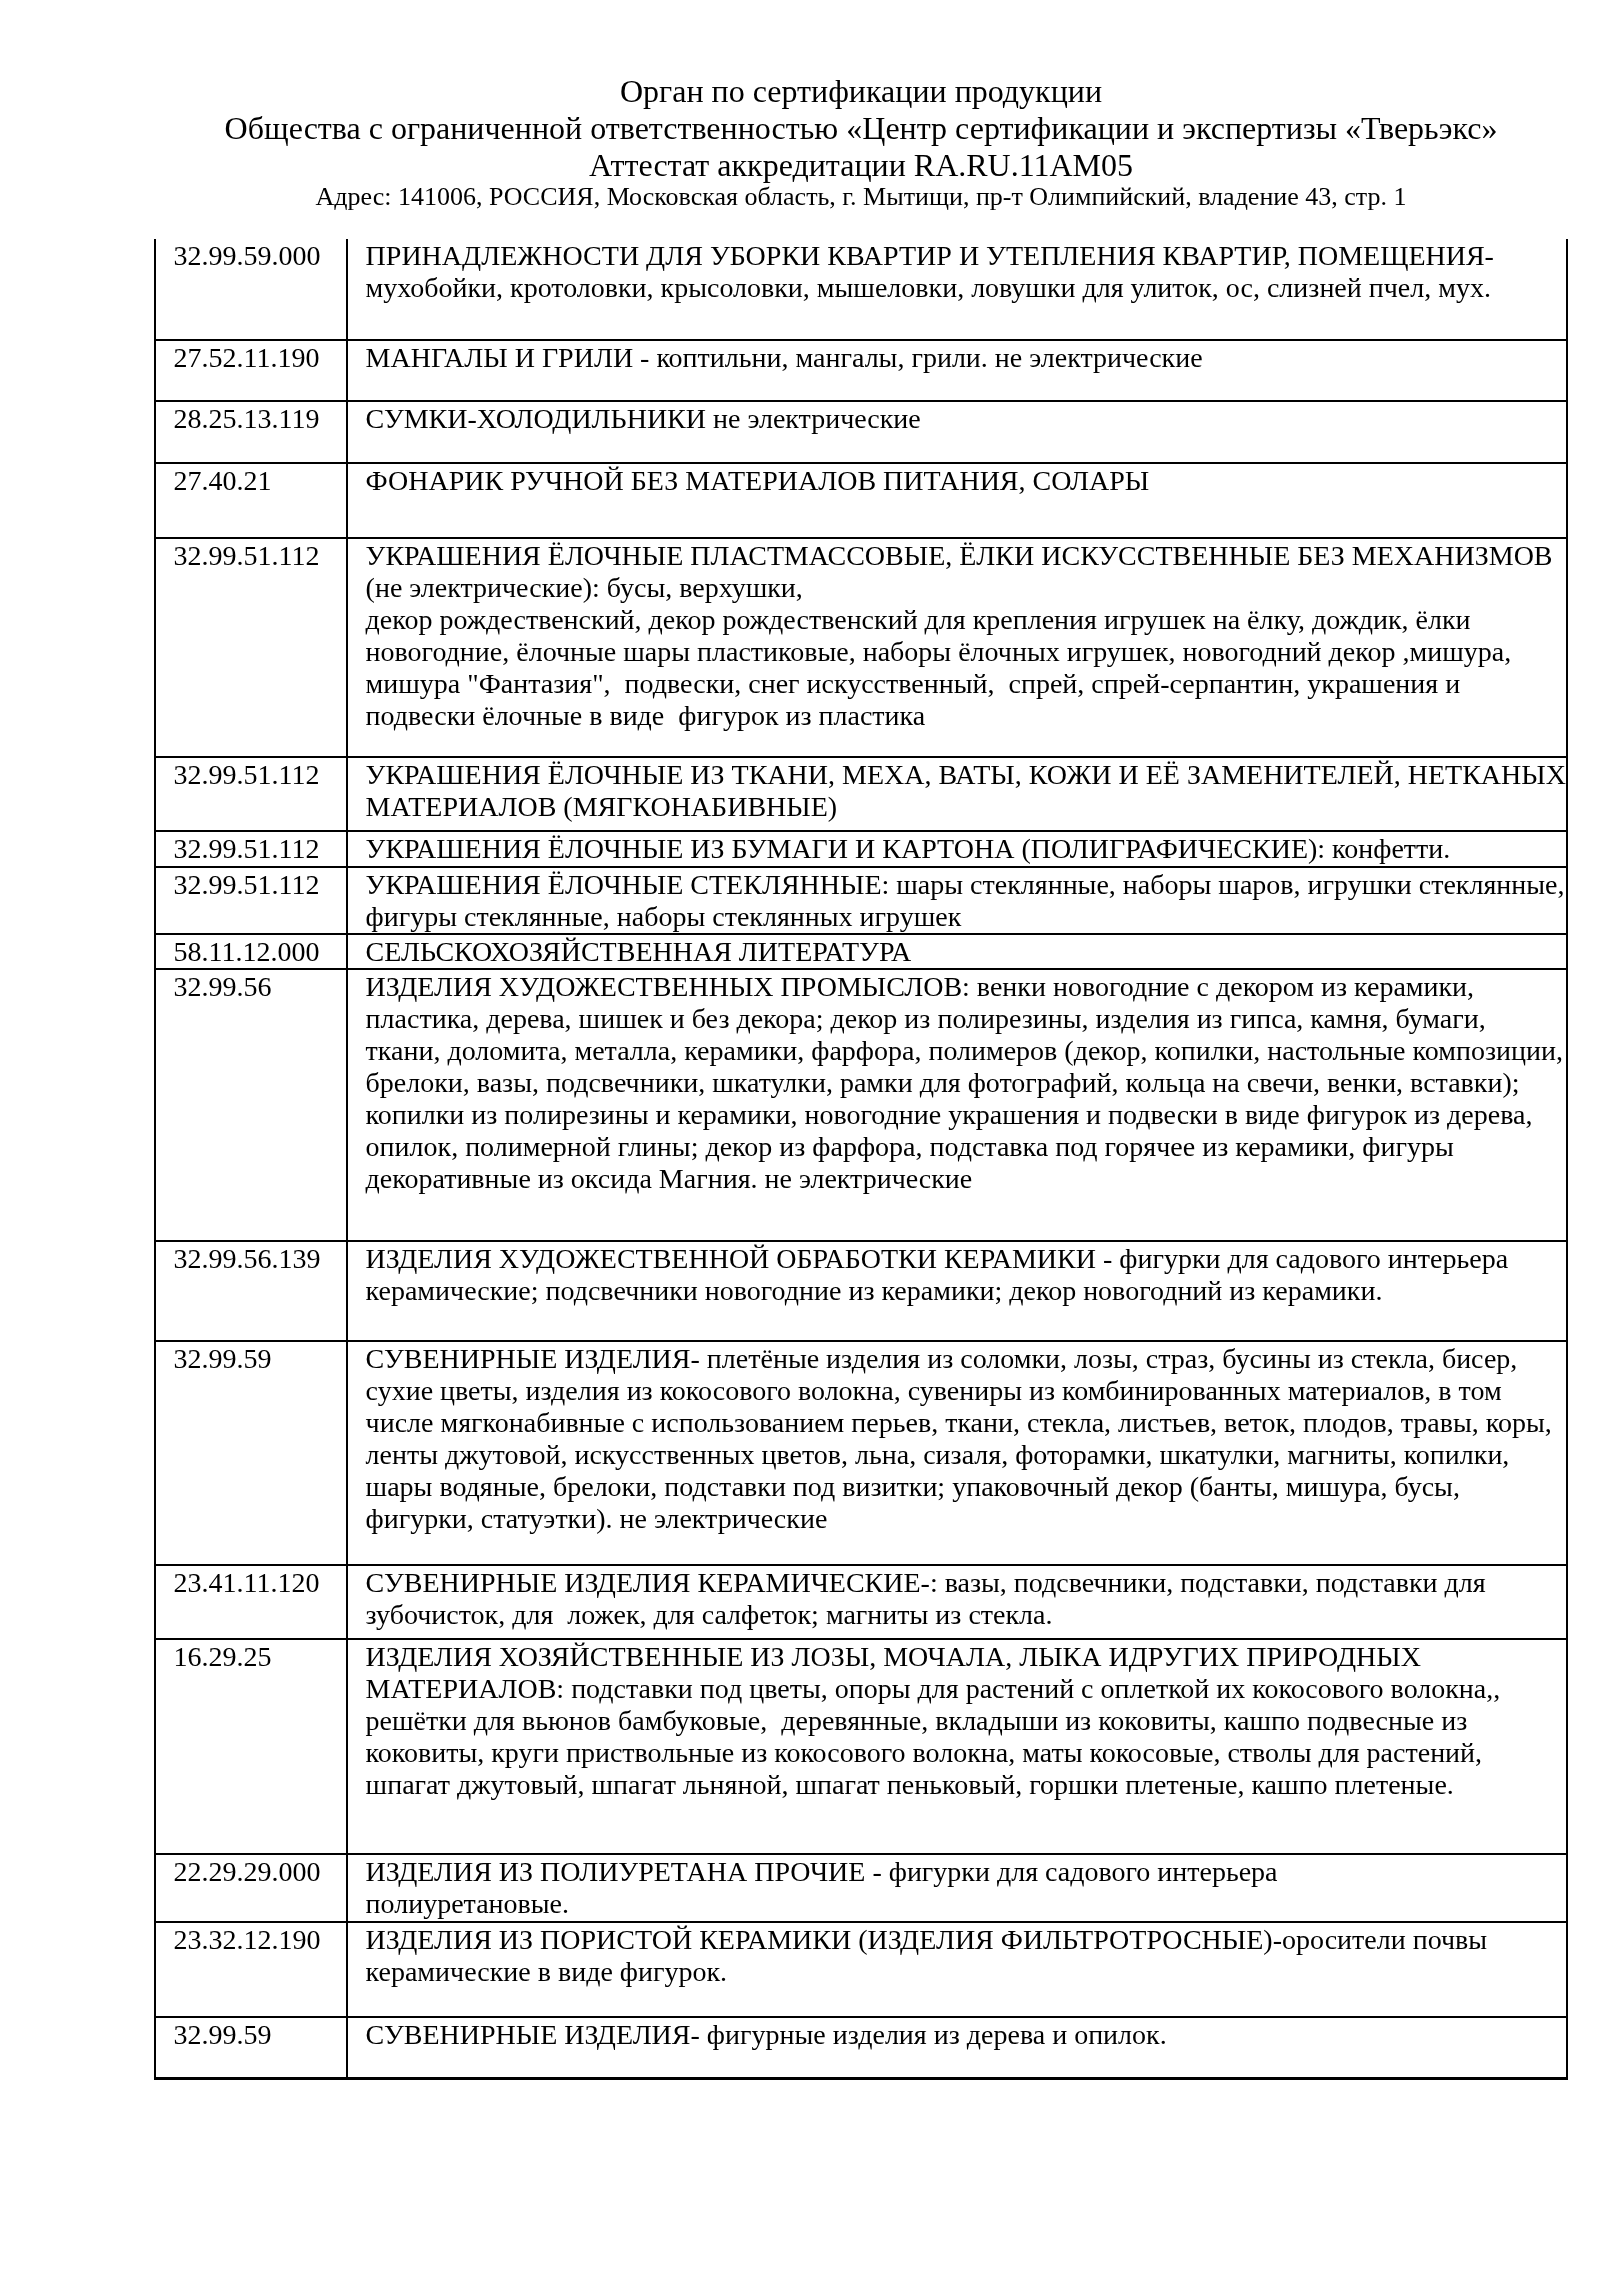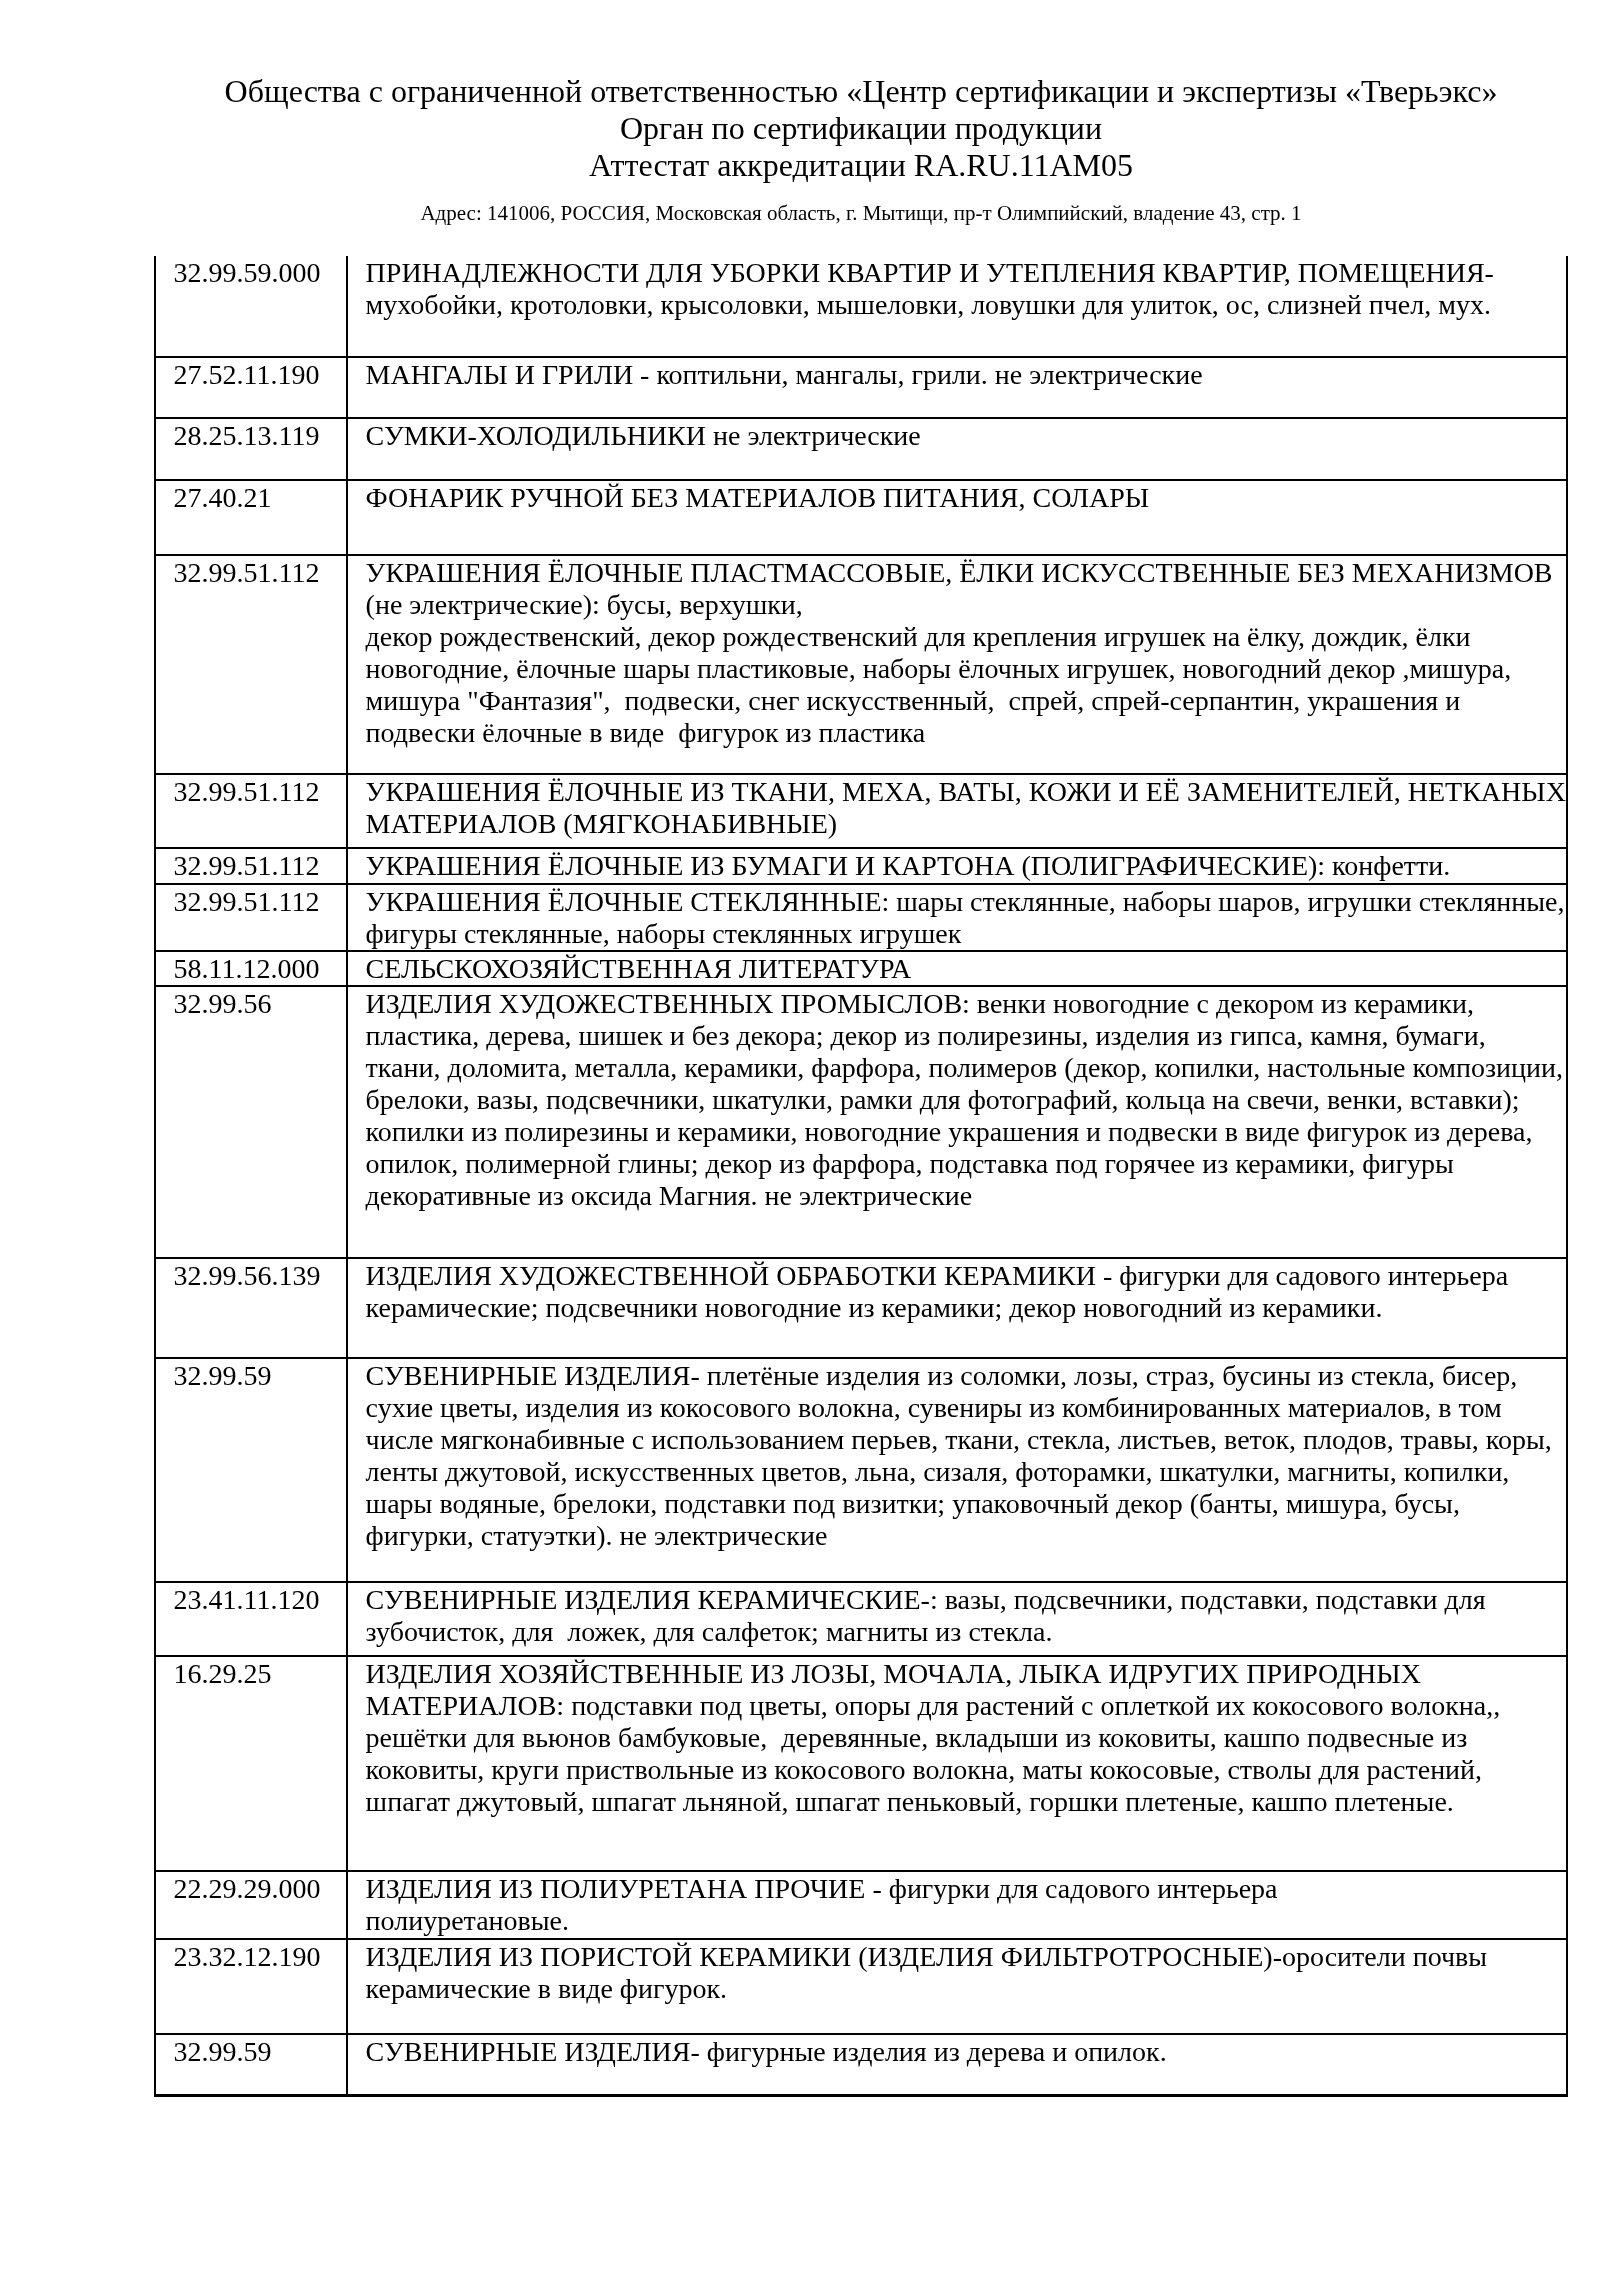--- a/index.html
+++ b/index.html
@@ -20,23 +20,23 @@
     margin: 73px 0 0 154px;
     width: 1414px;
     text-align: center;
   }
   .h-line {
     font-size: 32px;
     line-height: 37px;
     white-space: nowrap;
   }
   .address {
-    font-size: 21px;
+    font-size: 26px;
     line-height: 25.5px;
-    margin-top: 17px;
+    margin-top: 0;
   }
   table.codes-table {
     border-collapse: collapse;
     table-layout: fixed;
     width: 1414px;
     margin: 29px 0 0 154px;
     border-left: 2px solid #000;
     border-right: 2px solid #000;
     padding-left: 32px;
   }
@@ -59,22 +59,22 @@
     padding-right: 2px;
     white-space: pre-wrap;
   }
 </style>
 </head>
 <body>
 
 <div class="page">
 
   <div class="header">
+    <div class="h-line">Орган по сертификации продукции</div>
     <div class="h-line">Общества с ограниченной ответственностью «Центр сертификации и экспертизы «Тверьэкс»</div>
-    <div class="h-line">Орган по сертификации продукции</div>
     <div class="h-line">Аттестат аккредитации RA.RU.11АМ05</div>
     <div class="address">Адрес: 141006, РОССИЯ, Московская область, г. Мытищи, пр-т Олимпийский, владение 43, стр. 1</div>
   </div>
 
   <table class="codes-table">
     <colgroup>
       <col class="code-col">
       <col>
     </colgroup>
     <tbody>

